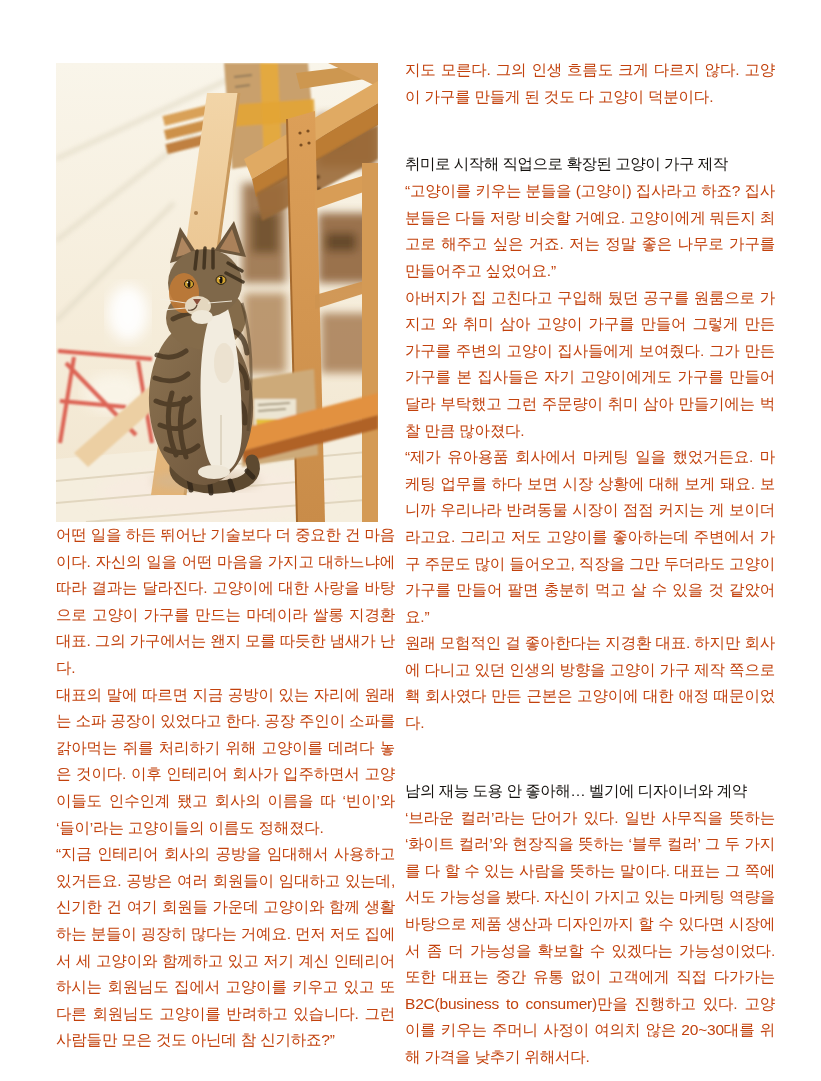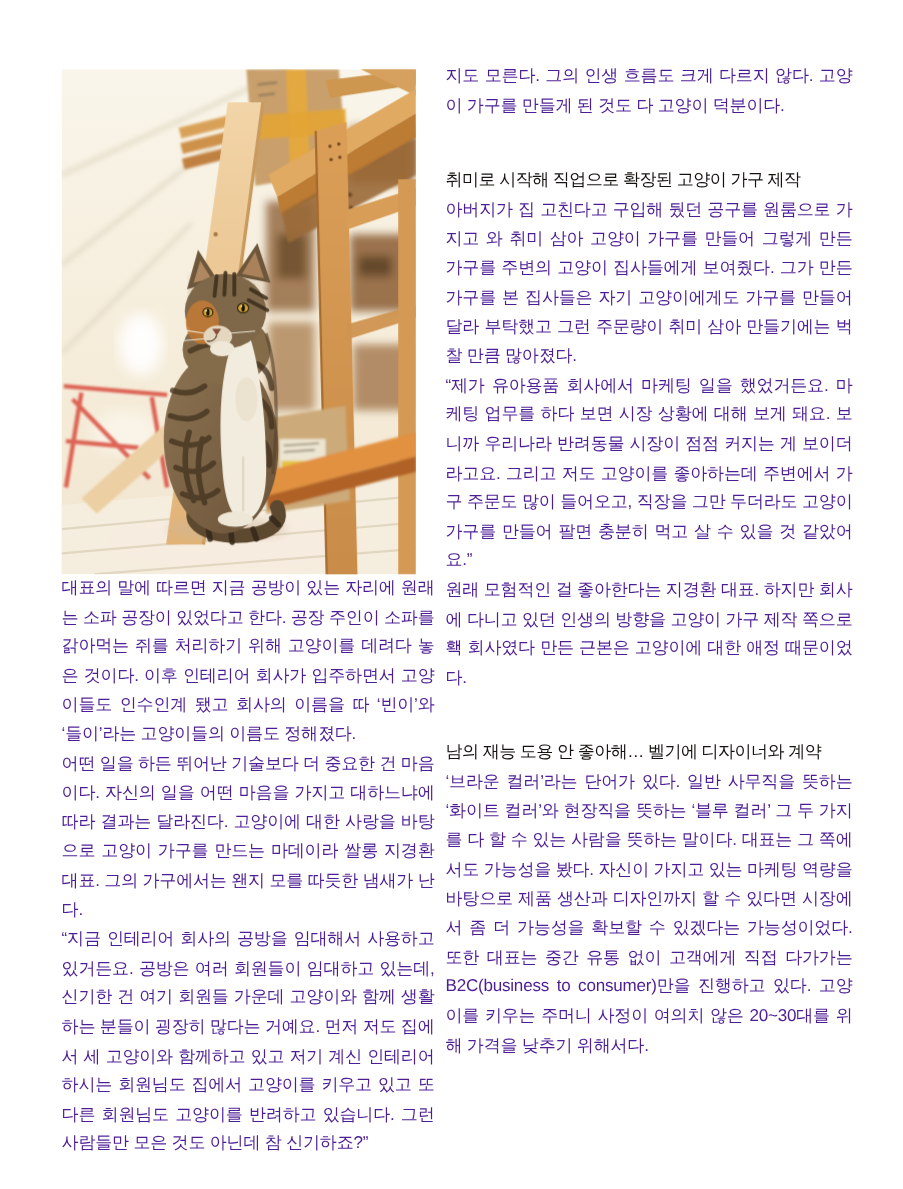--- a/index.html
+++ b/index.html
@@ -15,21 +15,21 @@
   .col-left{left:56px;top:63px;width:339px;}
   .col-right{left:405px;top:57px;width:370px;}
   figure.photo{margin:0;width:322px;height:459px;display:block;}
   figure.photo svg{display:block;}
   .body-text p{
     margin:0;
     font-size:15.5px;
     line-height:26.6px;
     letter-spacing:-0.2px;
     text-align:justify;
-    color:#4c1d95;
+    color:#c2410c;
   }
   h2.section-heading{
     font-size:15.5px;
     line-height:20px;
     font-weight:400;
     color:#14110e;
     letter-spacing:-0.5px;
     margin:0;
   }
   .col-left h2.section-heading{margin:57px 0 0 0;}
@@ -235,30 +235,31 @@
             <g stroke="#f4efe2" stroke-width="1" opacity="0.9">
               <path d="M130,240 L104,236" fill="none"></path>
               <path d="M130,245 L106,247" fill="none"></path>
               <path d="M152,240 L176,238" fill="none"></path>
             </g>
           </g>
         </g>
       </svg>
     </figure>
 
+    <p>어떤 일을 하든 뛰어난 기술보다 더 중요한 건 마음이다. 자신의 일을 어떤 마음을 가지고 대하느냐에 따라 결과는 달라진다. 고양이에 대한 사랑을 바탕으로 고양이 가구를 만드는 마데이라 쌀롱 지경환 대표. 그의 가구에서는 왠지 모를 따듯한 냄새가 난다.</p>
     <p>대표의 말에 따르면 지금 공방이 있는 자리에 원래는 소파 공장이 있었다고 한다. 공장 주인이 소파를 갉아먹는 쥐를 처리하기 위해 고양이를 데려다 놓은 것이다. 이후 인테리어 회사가 입주하면서 고양이들도 인수인계 됐고 회사의 이름을 따 ‘빈이’와 ‘들이’라는 고양이들의 이름도 정해졌다.</p>
-    <p>어떤 일을 하든 뛰어난 기술보다 더 중요한 건 마음이다. 자신의 일을 어떤 마음을 가지고 대하느냐에 따라 결과는 달라진다. 고양이에 대한 사랑을 바탕으로 고양이 가구를 만드는 마데이라 쌀롱 지경환 대표. 그의 가구에서는 왠지 모를 따듯한 냄새가 난다.</p>
     <p>“지금 인테리어 회사의 공방을 임대해서 사용하고 있거든요. 공방은 여러 회원들이 임대하고 있는데, 신기한 건 여기 회원들 가운데 고양이와 함께 생활하는 분들이 굉장히 많다는 거예요. 먼저 저도 집에서 세 고양이와 함께하고 있고 저기 계신 인테리어 하시는 회원님도 집에서 고양이를 키우고 있고 또 다른 회원님도 고양이를 반려하고 있습니다. 그런 사람들만 모은 것도 아닌데 참 신기하죠?”</p>
 
   </div>
 
   <div class="col col-right body-text">
     <p>지도 모른다. 그의 인생 흐름도 크게 다르지 않다. 고양이 가구를 만들게 된 것도 다 고양이 덕분이다.</p>
 
     <h2 class="section-heading">취미로 시작해 직업으로 확장된 고양이 가구 제작</h2>
+    <p>“고양이를 키우는 분들을 (고양이) 집사라고 하죠? 집사분들은 다들 저랑 비슷할 거예요. 고양이에게 뭐든지 최고로 해주고 싶은 거죠. 저는 정말 좋은 나무로 가구를 만들어주고 싶었어요.”</p>
     <p>아버지가 집 고친다고 구입해 뒀던 공구를 원룸으로 가지고 와 취미 삼아 고양이 가구를 만들어 그렇게 만든 가구를 주변의 고양이 집사들에게 보여줬다. 그가 만든 가구를 본 집사들은 자기 고양이에게도 가구를 만들어 달라 부탁했고 그런 주문량이 취미 삼아 만들기에는 벅찰 만큼 많아졌다.</p>
     <p>“제가 유아용품 회사에서 마케팅 일을 했었거든요. 마케팅 업무를 하다 보면 시장 상황에 대해 보게 돼요. 보니까 우리나라 반려동물 시장이 점점 커지는 게 보이더라고요. 그리고 저도 고양이를 좋아하는데 주변에서 가구 주문도 많이 들어오고, 직장을 그만 두더라도 고양이 가구를 만들어 팔면 충분히 먹고 살 수 있을 것 같았어요.”</p>
     <p>원래 모험적인 걸 좋아한다는 지경환 대표. 하지만 회사에 다니고 있던 인생의 방향을 고양이 가구 제작 쪽으로 홱 회사였다 만든 근본은 고양이에 대한 애정 때문이었다.</p>
 
     <h2 class="section-heading">남의 재능 도용 안 좋아해… 벨기에 디자이너와 계약</h2>
     <p>‘브라운 컬러’라는 단어가 있다. 일반 사무직을 뜻하는 ‘화이트 컬러’와 현장직을 뜻하는 ‘블루 컬러’ 그 두 가지를 다 할 수 있는 사람을 뜻하는 말이다. 대표는 그 쪽에서도 가능성을 봤다. 자신이 가지고 있는 마케팅 역량을 바탕으로 제품 생산과 디자인까지 할 수 있다면 시장에서 좀 더 가능성을 확보할 수 있겠다는 가능성이었다. 또한 대표는 중간 유통 없이 고객에게 직접 다가가는 B2C(business to consumer)만을 진행하고 있다. 고양이를 키우는 주머니 사정이 여의치 않은 20~30대를 위해 가격을 낮추기 위해서다.</p>
 
   </div>
 
 </div>

